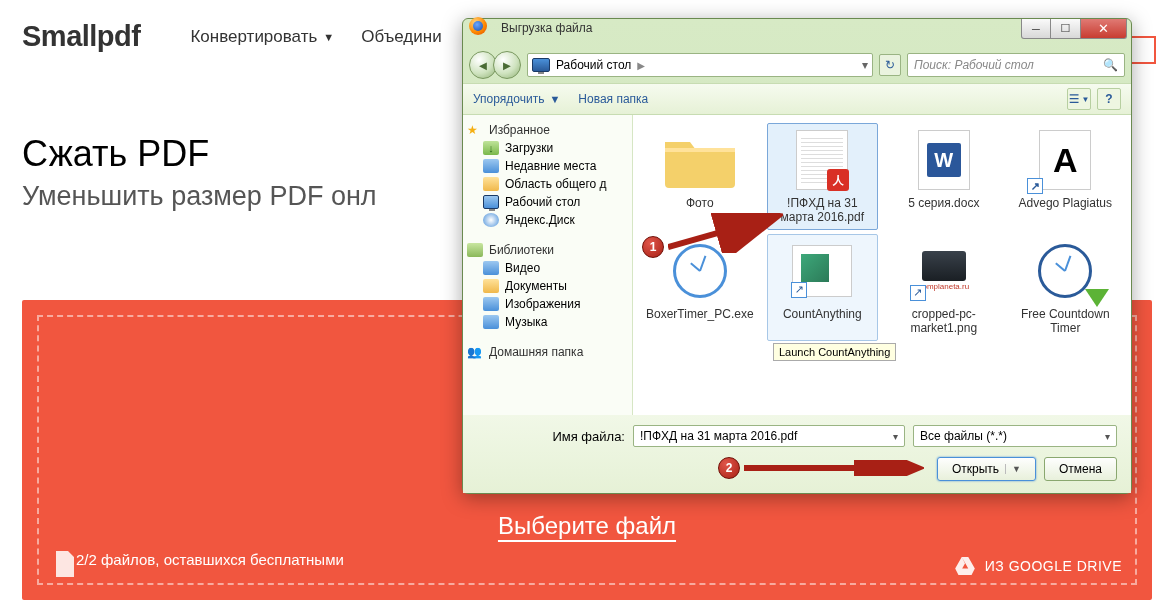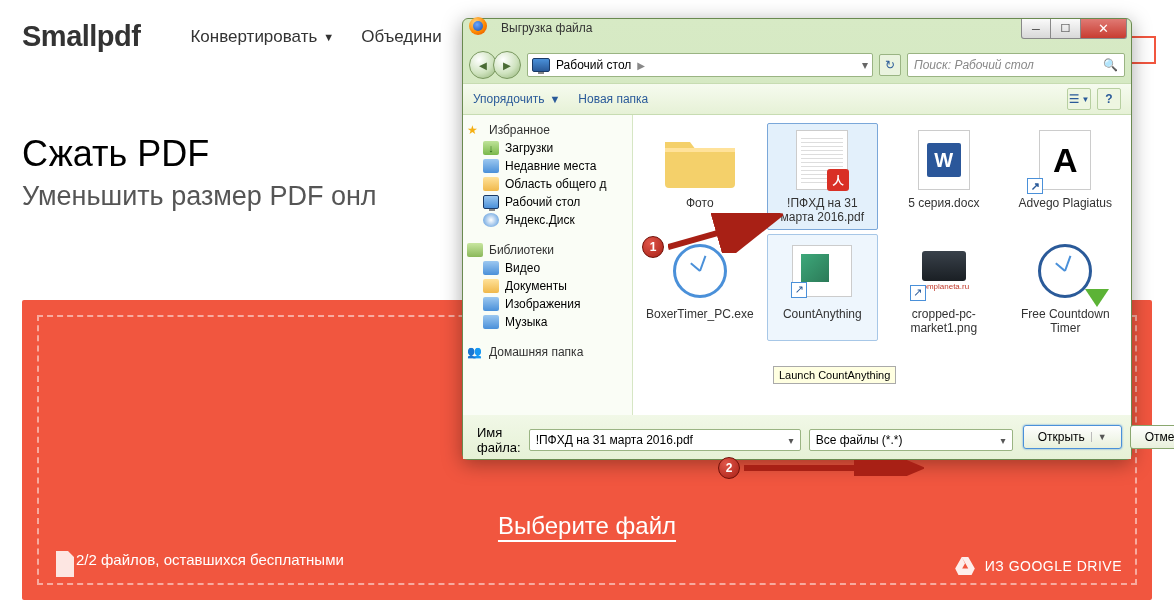--- a/index.html
+++ b/index.html
@@ -75,22 +75,22 @@
 .clock-thumb::before{content:"";position:absolute;left:50%;top:50%;width:2px;height:16px;background:#4a90d9;transform-origin:bottom;transform:translate(-50%,-100%) rotate(20deg)}
 .clock-thumb::after{content:"";position:absolute;left:50%;top:50%;width:2px;height:12px;background:#4a90d9;transform-origin:bottom;transform:translate(-50%,-100%) rotate(-50deg)}
 .green-arrow{position:absolute;right:-8px;bottom:-4px;width:0;height:0;border-left:12px solid transparent;border-right:12px solid transparent;border-top:18px solid #5cb336}
 .ca-thumb{width:60px;height:52px;background:#fff;border:1px solid #ccc;position:relative}
 .ca-thumb::after{content:"";position:absolute;left:8px;top:8px;width:28px;height:28px;background:linear-gradient(135deg,#3da87a,#2c7a58)}
 .shortcut{position:absolute;left:-2px;bottom:-2px;width:16px;height:16px;background:#fff;border:1px solid #4a90d9;display:flex;align-items:center;justify-content:center;color:#2a5a99;font-size:11px}
 .comp-thumb{width:60px;height:52px;display:flex;flex-direction:column;align-items:center;justify-content:center}
 .comp-thumb .mon{width:44px;height:30px;background:linear-gradient(#39414a,#1a1f24);border-radius:3px}
 .comp-thumb .txt{font-size:8px;color:#c0392b;margin-top:1px}
 .fitem .fname{width:100%;word-wrap:break-word;line-height:1.2;color:#333}
-.tooltip{position:absolute;left:140px;top:251px;background:#ffffe1;border:1px solid #aaa;padding:2px 5px;font-size:11px;z-index:5}
-.bottom{background:linear-gradient(#f1f8e7,#e6f1d6);padding:10px 14px 4px;display:flex;flex-direction:row;gap:10px}
+.tooltip{position:absolute;left:140px;top:228px;background:#ffffe1;border:1px solid #aaa;padding:2px 5px;font-size:11px;z-index:5}
+.bottom{background:linear-gradient(#f1f8e7,#e6f1d6);padding:10px 14px 12px;display:flex;flex-direction:column;gap:10px}
 .filerow{display:flex;align-items:center;gap:8px;font-size:13px}
 .filerow label{margin-left:auto}
 .combo{flex:0 0 auto;height:22px;border:1px solid #9ab483;background:#fff;font-size:12px;padding:0 20px 0 6px;position:relative;display:flex;align-items:center;border-radius:2px}
 .combo.name{width:272px}
 .combo.filter{width:204px}
 .combo::after{content:"▾";position:absolute;right:6px;color:#555;font-size:10px}
 .btnrow{display:flex;justify-content:flex-end;gap:8px}
 .btn{height:24px;padding:0 14px;border:1px solid #8aa76f;background:linear-gradient(#fefefe,#e8f0db);border-radius:3px;font-size:12px;display:flex;align-items:center;cursor:pointer}
 .btn.primary{border-color:#4a90d9;box-shadow:0 0 2px #4a90d9}
 .btn .split{margin-left:6px;padding-left:6px;border-left:1px solid #bbb;font-size:9px;color:#555}

